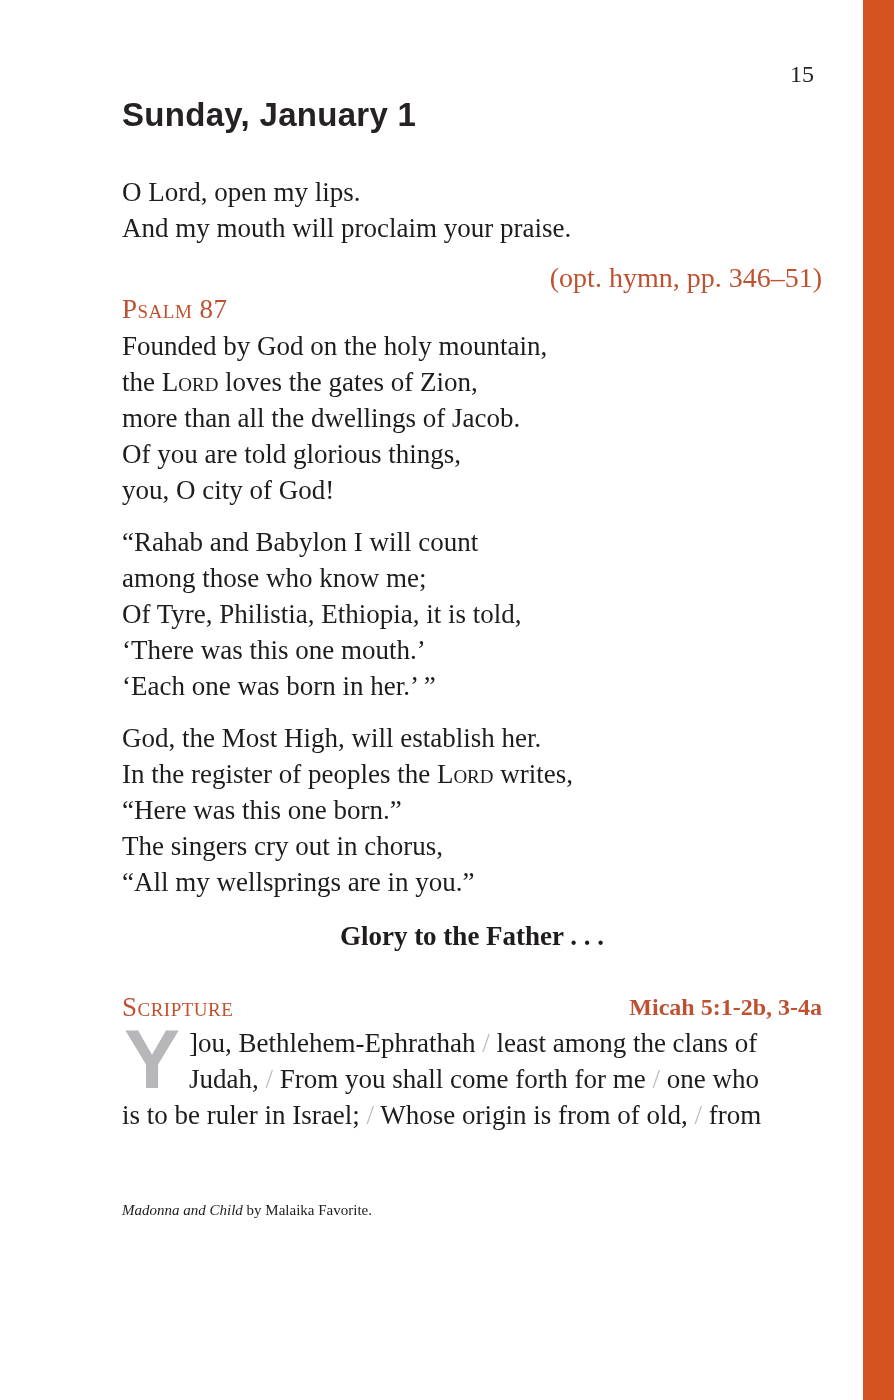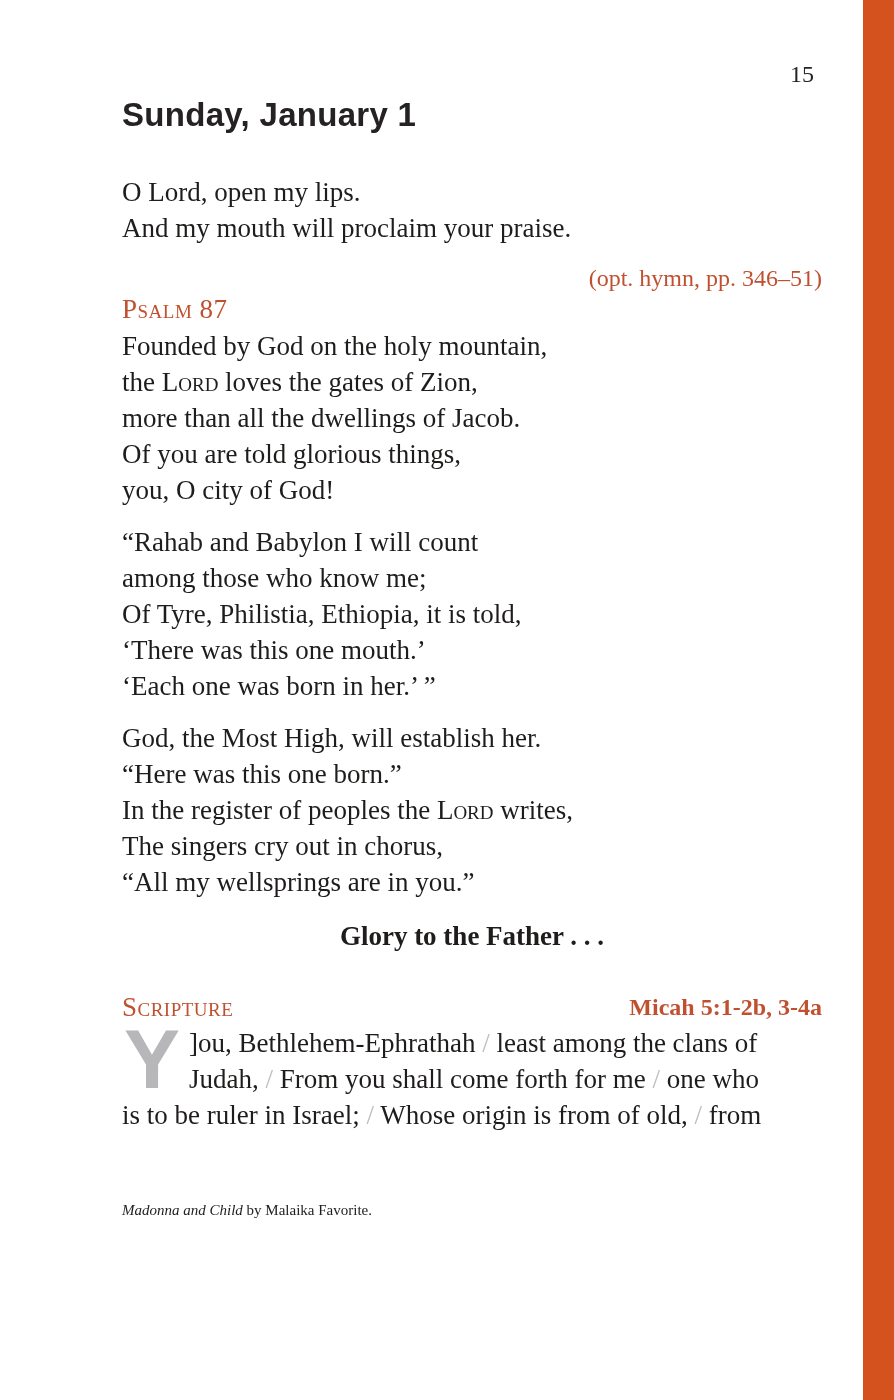--- a/index.html
+++ b/index.html
@@ -21,21 +21,21 @@
   .content{position:absolute;left:122px;top:0;width:700px;}
 
   .date-heading{margin-top:96px;font-family:"Liberation Sans",sans-serif;
        font-weight:bold;font-size:33px;line-height:38px;color:#262223;
        letter-spacing:.3px;}
   .hour-title{margin-top:31px;font-style:italic;font-weight:bold;
        font-size:50px;line-height:58px;color:var(--accent-heading);}
 
   .body-line{font-size:27px;line-height:36px;white-space:nowrap;}
   .invitatory{margin-top:40px;}
-  .hymn-note{margin-top:17px;text-align:right;font-size:24px;line-height:30px;
+  .hymn-note{margin-top:17px;text-align:right;font-size:28px;line-height:30px;
        color:var(--accent-label);}
   .psalm-label{font-variant:small-caps;font-size:27px;line-height:33px;
        letter-spacing:.5px;color:var(--accent-label);}
   .stanzas .stanza{margin-top:16px;}
   .stanzas .stanza:first-child{margin-top:2px;}
   .sc{font-variant:small-caps;}
   .doxology{margin-top:19px;font-weight:bold;font-size:27px;line-height:35px;text-align:center;}
 
   .scripture-head{margin-top:37px;display:flex;justify-content:space-between;
        align-items:center;line-height:33px;}
@@ -83,22 +83,22 @@
       </div>
       <div class="stanza">
         <div class="body-line"><span>“Rahab and Babylon I will count</span></div>
         <div class="body-line"><span>among those who know me;</span></div>
         <div class="body-line"><span>Of Tyre, Philistia, Ethiopia, it is told,</span></div>
         <div class="body-line"><span>‘There was this one mouth.’</span></div>
         <div class="body-line"><span>‘Each one was born in her.’ ”</span></div>
       </div>
       <div class="stanza">
         <div class="body-line"><span>God, the Most High, will establish her.</span></div>
+        <div class="body-line"><span>In the register of peoples the </span><span class="sc">Lord</span><span> writes,</span></div>
         <div class="body-line"><span>“Here was this one born.”</span></div>
-        <div class="body-line"><span>In the register of peoples the </span><span class="sc">Lord</span><span> writes,</span></div>
         <div class="body-line"><span>The singers cry out in chorus,</span></div>
         <div class="body-line"><span>“All my wellsprings are in you.”</span></div>
       </div>
     </div>
 
   <div class="doxology">Glory to the Father .  .  .</div>
 
   <div class="scripture-head">
     <span class="scripture-label">Scripture</span>
     <span class="scripture-reference">Micah 5:1-2b, 3-4a</span>

